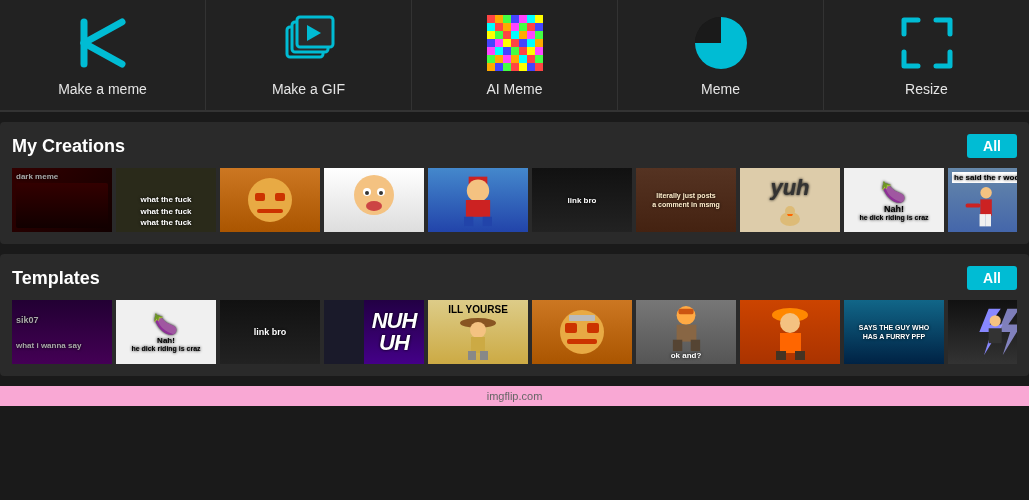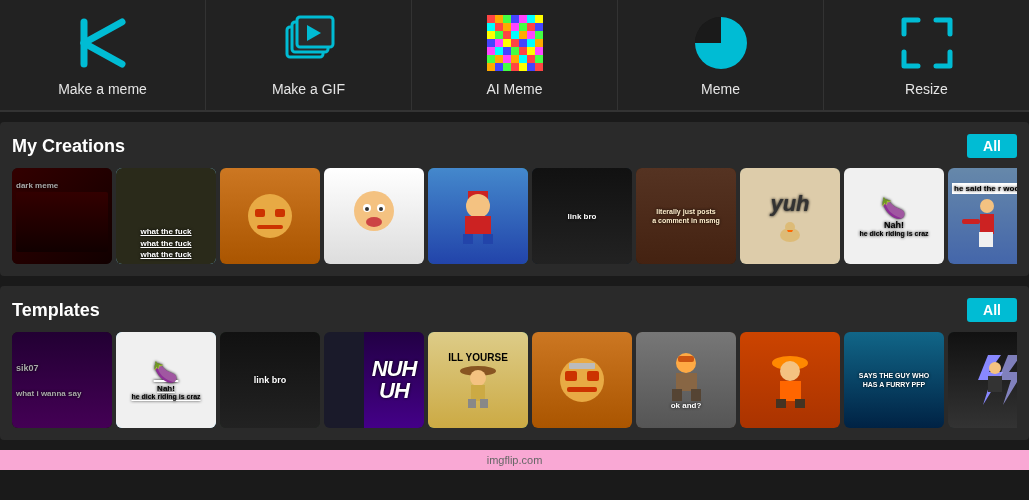--- a/index.html
+++ b/index.html
@@ -75,42 +75,42 @@
 
     
     .thumb-strip {
       display: flex;
       gap: 4px;
       overflow: hidden;
     }
     .thumb {
       flex-shrink: 0;
       width: 100px;
-      height: 96px;
+      height: 64px;
       background: #333;
-      border-radius: 6px;
+      border-radius: 0;
       overflow: hidden;
       position: relative;
       display: flex;
       align-items: center;
       justify-content: center;
     }
 
     
     .bottom-bar {
       text-align: center;
       padding: 4px;
       font-size: 11px;
       color: #666;
       background: #f9a8d4;
     }
 
     
     .t1 { background: #1a0a0a; }
-    .t2 { background: #7dd3fc; text-decoration: underline; }
+    .t2 { background: #7dd3fc; }
     .t3 { background: #1a2a1a; }
     .t4 { background: #1a1a2a; }
     .t5 { background: #0f766e; }
     .t6 { background: #0a1a2a; }
     .t7 { background: #2a1a0a; }
     .t8 { background: #0a2a2a; }
     .t9 { background: #2a2a2a; }
     .t10 { background: #1a2a2a; }
 
     

